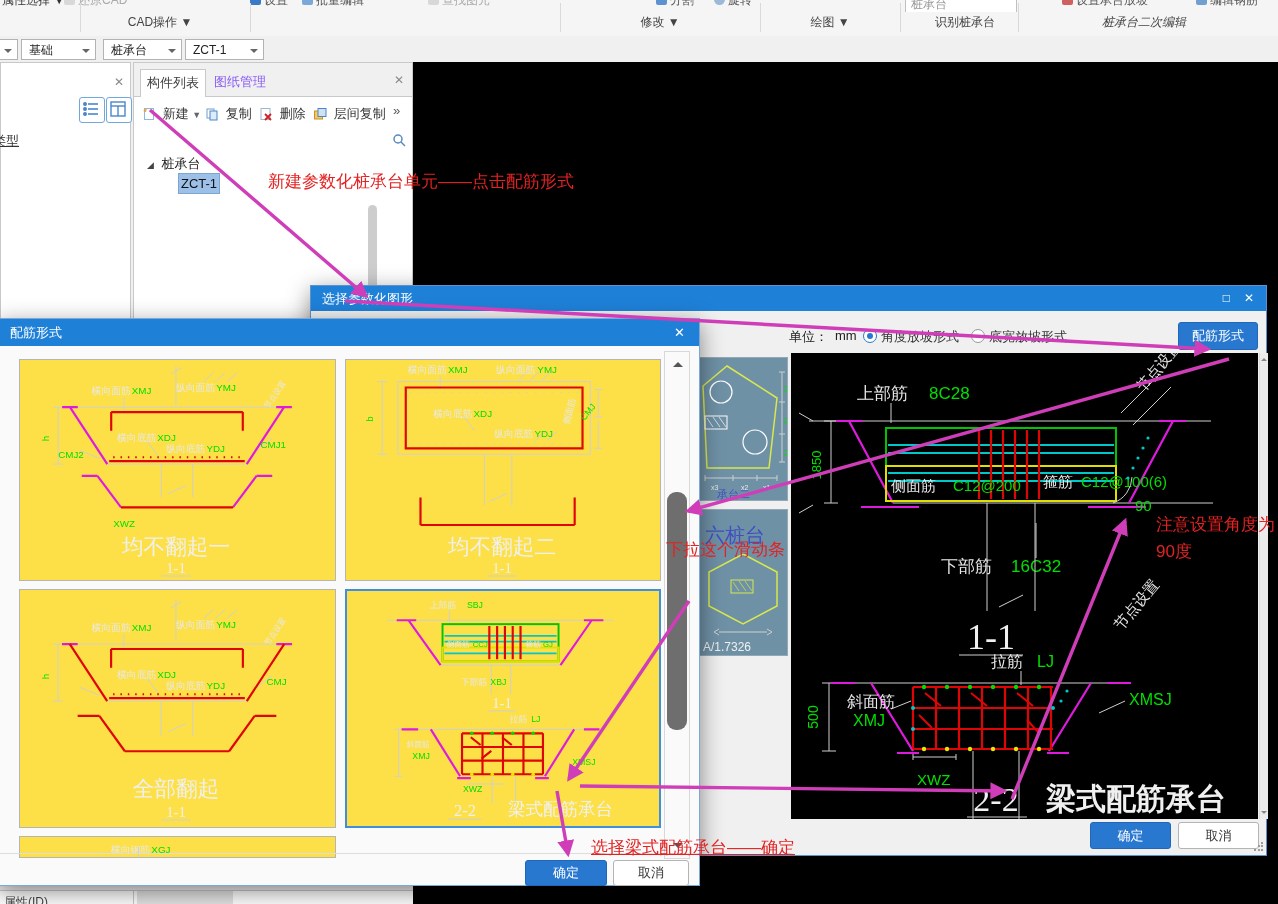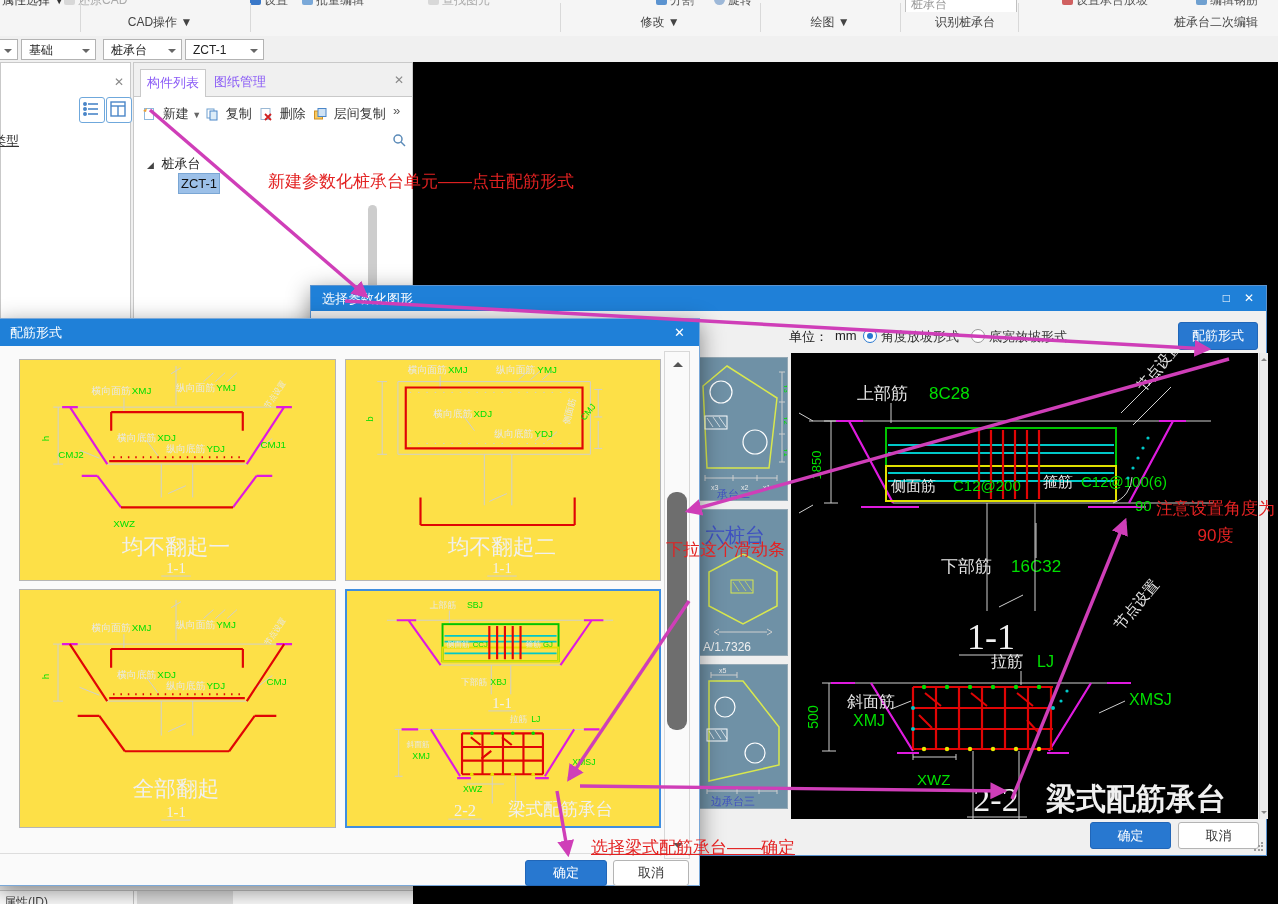--- a/index.html
+++ b/index.html
@@ -11,21 +11,21 @@
   .ribbon-frag .ic{display:inline-block;width:11px;height:11px;vertical-align:-1px;margin-right:3px;border-radius:2px;}
   .grp-label{position:absolute;top:14px;font-size:12px;color:#444;transform:translateX(-50%);white-space:nowrap;}
   .grp-sep{position:absolute;top:3px;width:1px;height:29px;background:#d9d9d9;}
   
   .combo{position:absolute;height:21px;background:#fff;border:1px solid #b3b3b3;font-size:12px;color:#222;
          line-height:21px;padding-left:7px;box-sizing:border-box;}
   .combo .car{position:absolute;right:5px;top:9px;width:0;height:0;border:4px solid transparent;border-top-color:#666;}
   
   .panel{position:absolute;background:#fff;border:1px solid #c9c9c9;box-sizing:border-box;}
   .xclose{position:absolute;color:#8a8a8a;font-size:12px;cursor:default;}
-  .tab-act{position:absolute;background:#fff;border:1px solid #c9c9c9;border-bottom:none;color:#8b5cf6;
+  .tab-act{position:absolute;background:#fff;border:1px solid #c9c9c9;border-bottom:none;color:#404040;
            font-size:13px;text-align:center;line-height:26px;}
   .tab-in{position:absolute;color:#8b5cf6;font-size:13px;text-align:center;line-height:26px;}
   .tbi{position:absolute;font-size:13px;color:#333;white-space:nowrap;}
   .tbi svg{vertical-align:-3px;margin-right:3px;}
   
   .dlg{position:absolute;background:#f0f0f0;border:1px solid #5a93cf;box-shadow:0 6px 22px rgba(0,0,0,.45);box-sizing:border-box;}
   .dlg-title{position:absolute;left:0;top:0;right:0;height:25px;background:#1f80d8;color:#fff;
              font-size:13px;line-height:25px;padding-left:11px;box-sizing:border-box;}
   .btn-blue{position:absolute;background:#2878d0;border:1px solid #2166b8;border-radius:3px;color:#fff;
             font-size:13px;text-align:center;cursor:default;}
@@ -74,21 +74,21 @@
       <div class="ribbon-frag" style="left:714px;"><span class="ic" style="background:#9db8d8;border-radius:50%;"></span><span>旋转</span></div>
       <div class="ribbon-frag" style="left:905px;top:-6px;width:105px;height:18px;background:#fff;border:1px solid #c0c0c0;color:#999;padding-left:5px;line-height:18px;"><span>桩承台</span></div>
       <div class="ribbon-frag" style="left:1062px;"><span class="ic" style="background:#d06060;"></span><span>设置承台放坡</span></div>
       <div class="ribbon-frag" style="left:1196px;"><span class="ic" style="background:#6fa0d0;"></span><span>编辑钢筋</span></div>
     </div>
     <div class="grp-label" style="left:160px;">CAD操作 ▼</div>
     <div class="grp-label" style="left:440px;margin-top:35px;">通用操作 ▼</div>
     <div class="grp-label" style="left:660px;">修改 ▼</div>
     <div class="grp-label" style="left:830px;">绘图 ▼</div>
     <div class="grp-label" style="left:965px;">识别桩承台</div>
-    <div class="grp-label" style="left:1216px;">桩承台二次编辑</div>
+    <div class="grp-label" style="left:1144px;font-style:italic;">桩承台二次编辑</div>
     <div class="grp-sep" style="left:80px;"></div>
     <div class="grp-sep" style="left:250px;"></div>
     <div class="grp-sep" style="left:560px;"></div>
     <div class="grp-sep" style="left:760px;"></div>
     <div class="grp-sep" style="left:900px;"></div>
     <div class="grp-sep" style="left:1018px;"></div>
   </div>
 
   <div class="abs" style="left:0;top:36px;width:1278px;height:26px;background:#f0f0f0;">
     <div class="combo" style="left:-42px;top:3px;width:60px;">
@@ -217,33 +217,20 @@
       </svg>
     </div>
     <div class="card" style="left:385px;top:223px;width:92px;height:147px;">
       <svg width="90" height="145" viewBox="0 0 90 145">
         <text x="8" y="32" font-size="20" fill="#3f51c0">六桩台</text>
         <polygon class="yg" points="46,44 80,62 80,96 46,114 12,96 12,62"></polygon>
         <rect x="34" y="70" width="22" height="13" fill="none" stroke="#d9e84e" stroke-width="1"></rect>
         <path d="M36,72 l6,9 M42,71 l7,10 M48,71 l7,10" stroke="#d9e84e" stroke-width=".7"></path>
         <path class="w1" d="M22,122 H70 M22,119 l-5,3 5,3 M70,119 l5,3 -5,3" stroke="#e8e8e8"></path>
         <text x="6" y="141" font-size="12" fill="#f0f0f0">A/1.7326</text>
-      </svg>
-    </div>
-    <div class="card" style="left:385px;top:378px;width:92px;height:145px;">
-      <svg width="90" height="143" viewBox="0 0 90 143">
-        <path class="w1" d="M14,10 H40 M14,7 V13 M40,7 V13" stroke="#e8e8e8"></path>
-        <text x="22" y="8" font-size="7" fill="#e8e8e8">x5</text>
-        <polygon class="yg" points="12,16 46,16 82,62 82,100 12,116"></polygon>
-        <circle cx="28" cy="42" r="10" fill="none" stroke="#fff" stroke-width="1.2"></circle>
-        <circle cx="58" cy="88" r="10" fill="none" stroke="#fff" stroke-width="1.2"></circle>
-        <rect x="10" y="64" width="20" height="12" fill="none" stroke="#fff" stroke-width="1"></rect>
-        <path d="M12,66 l5,8 M18,65 l6,9 M24,65 l6,9" stroke="#fff" stroke-width=".7"></path>
-        <path class="w1" d="M10,126 H80 M10,123 V129 M40,123 V129 M62,123 V129 M80,123 V129" stroke="#e8e8e8"></path>
-        <text x="14" y="140" font-size="11" fill="#3f51c0">边承台三</text>
       </svg>
     </div>
 
     <div class="abs" style="left:480px;top:67px;width:467px;height:466px;background:#000;">
       <svg width="467" height="466" viewBox="0 0 467 466">
 
         <text class="tw" x="66" y="46" font-size="17">上部筋</text>
         <text class="tg" x="138" y="46" font-size="17">8C28</text>
         <path class="w1" d="M100,50 V70 M18,68 H420 M58,68 L102,150 M382,68 L338,150 M102,150 H338 M338,150 H422"></path>
         <path class="w1" d="M40,68 V150 M33,68 H47 M33,150 H47 M8,60 l14,8 M8,160 l14,-8"></path>
@@ -451,36 +438,43 @@
         <text class="tg" x="66" y="172" font-size="9">XMJ</text>
         <text class="tg" x="118" y="206" font-size="9">XWZ</text>
         <text class="tg" x="230" y="178" font-size="9">XMSJ</text>
         <text class="tw" transform="rotate(-52 242,140)" x="242" y="140" font-size="7"></text>
         <text class="ttl" x="120" y="231" font-size="17">2-2</text>
         <path class="w1" d="M103,234 H137"></path>
         <text class="ttl" x="218" y="230" font-size="18">梁式配筋承台</text>
       </svg>
     </div>
 
+    <div class="cell" style="left:20px;top:517px;width:317px;height:22px;overflow:hidden;">
+      <svg width="313" height="22" viewBox="0 0 317 22">
+        <text class="tw" x="92" y="16" font-size="10">横向钢筋</text>
+        <text class="tg" x="133" y="16" font-size="10">XGJ</text>
+        <path class="w1" d="M120,20 V10"></path>
+      </svg>
+    </div>
 
     <div class="thumb-scroll" style="left:665px;top:32px;height:508px;">
       <div class="abs" style="left:8px;top:5px;width:0;height:0;border:5px solid transparent;border-bottom-color:#555;"></div>
       <div class="abs" style="left:8px;bottom:5px;width:0;height:0;border:5px solid transparent;border-top-color:#555;"></div>
       <div class="abs" style="left:2px;top:140px;width:20px;height:238px;background:#6e6e6e;border-radius:9px;"></div>
     </div>
 
     <div class="abs" style="left:0;top:534px;width:700px;height:1px;background:#ddd;"></div>
     <div class="btn-blue" style="left:526px;top:541px;width:80px;height:24px;line-height:24px;">确定</div>
     <div class="btn-plain" style="left:614px;top:541px;width:74px;height:24px;line-height:24px;">取消</div>
   </div>
 
   <div class="note" style="left:268px;top:170px;">新建参数化桩承台单元——点击配筋形式</div>
   <div class="note" style="left:666px;top:538px;">下拉这个滑动条</div>
   <div class="note" style="left:591px;top:836px;text-decoration:underline;">选择梁式配筋承台——确定</div>
-  <div class="note" style="left:1156px;top:495px;line-height:27px;text-align:center;">
+  <div class="note" style="left:1156px;top:511px;line-height:27px;">
     <div>注意设置角度为</div>
     <div>90度</div>
   </div>
 
   <svg class="abs" style="left:0;top:0;z-index:50;pointer-events:none;" width="1278" height="904" viewBox="0 0 1278 904">
     <defs>
       <marker id="ah" viewBox="0 0 10 10" refX="8" refY="5" markerWidth="5" markerHeight="5" orient="auto-start-reverse">
         <path d="M0,0 L10,5 L0,10 Z" fill="#cf3eb8"></path>
       </marker>
     </defs>

